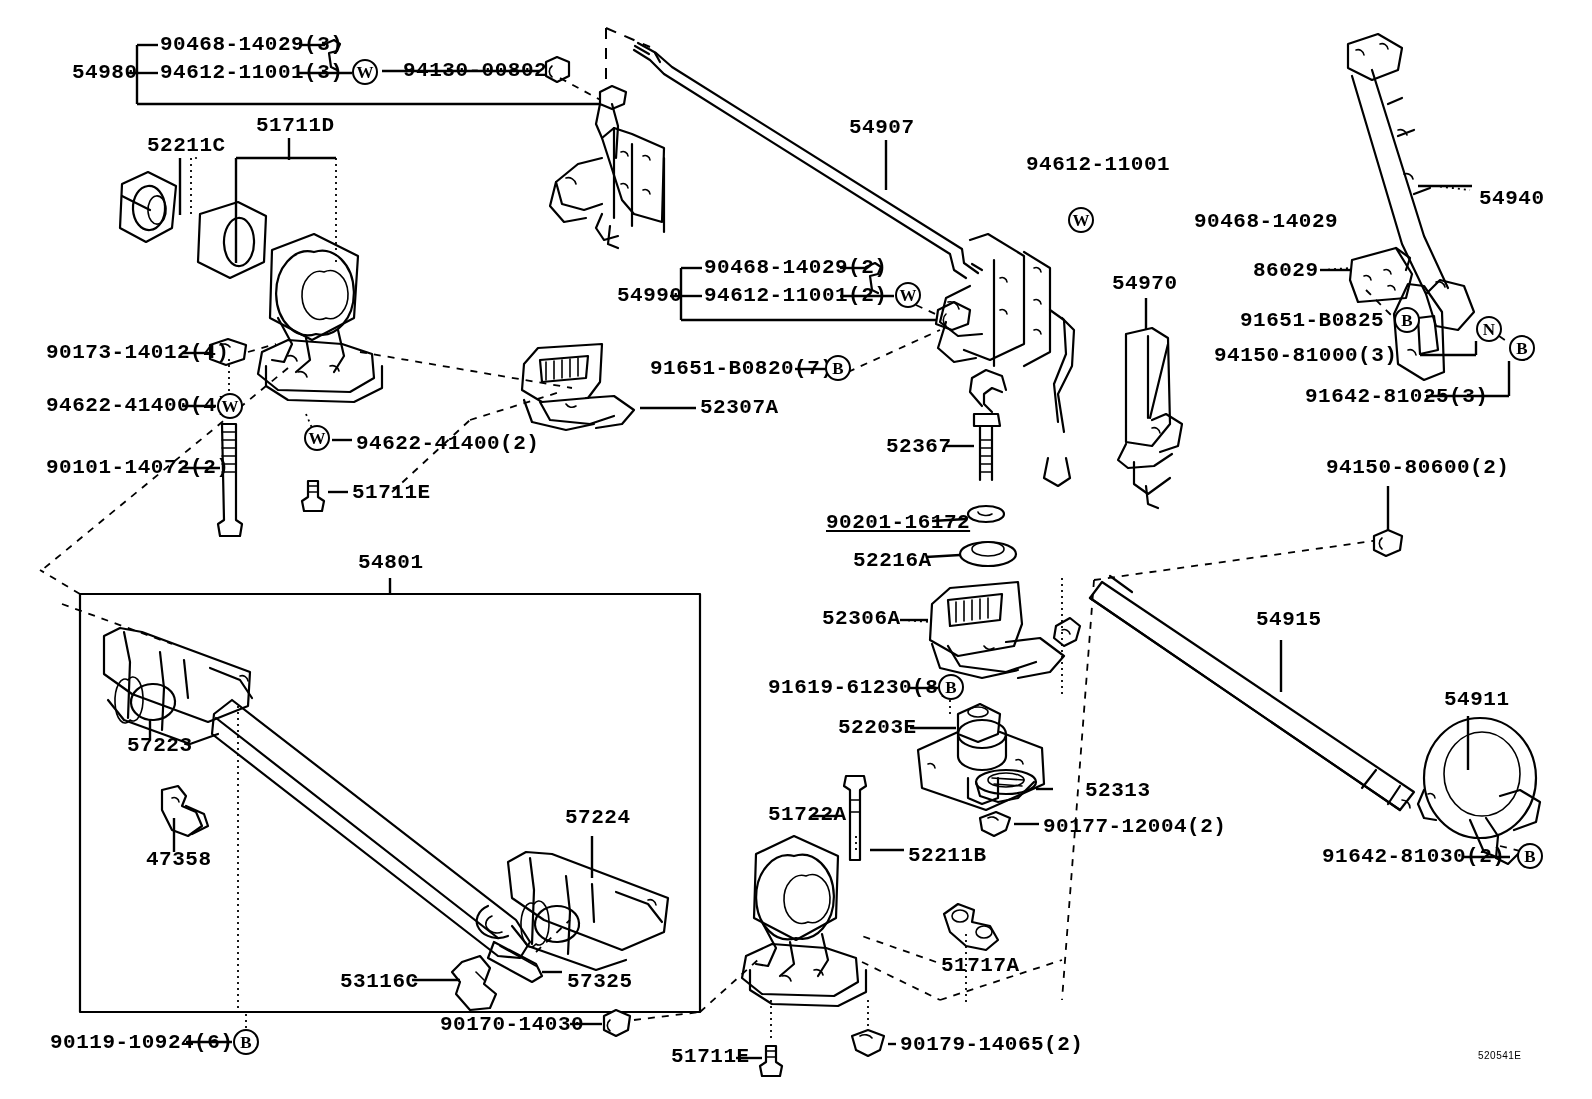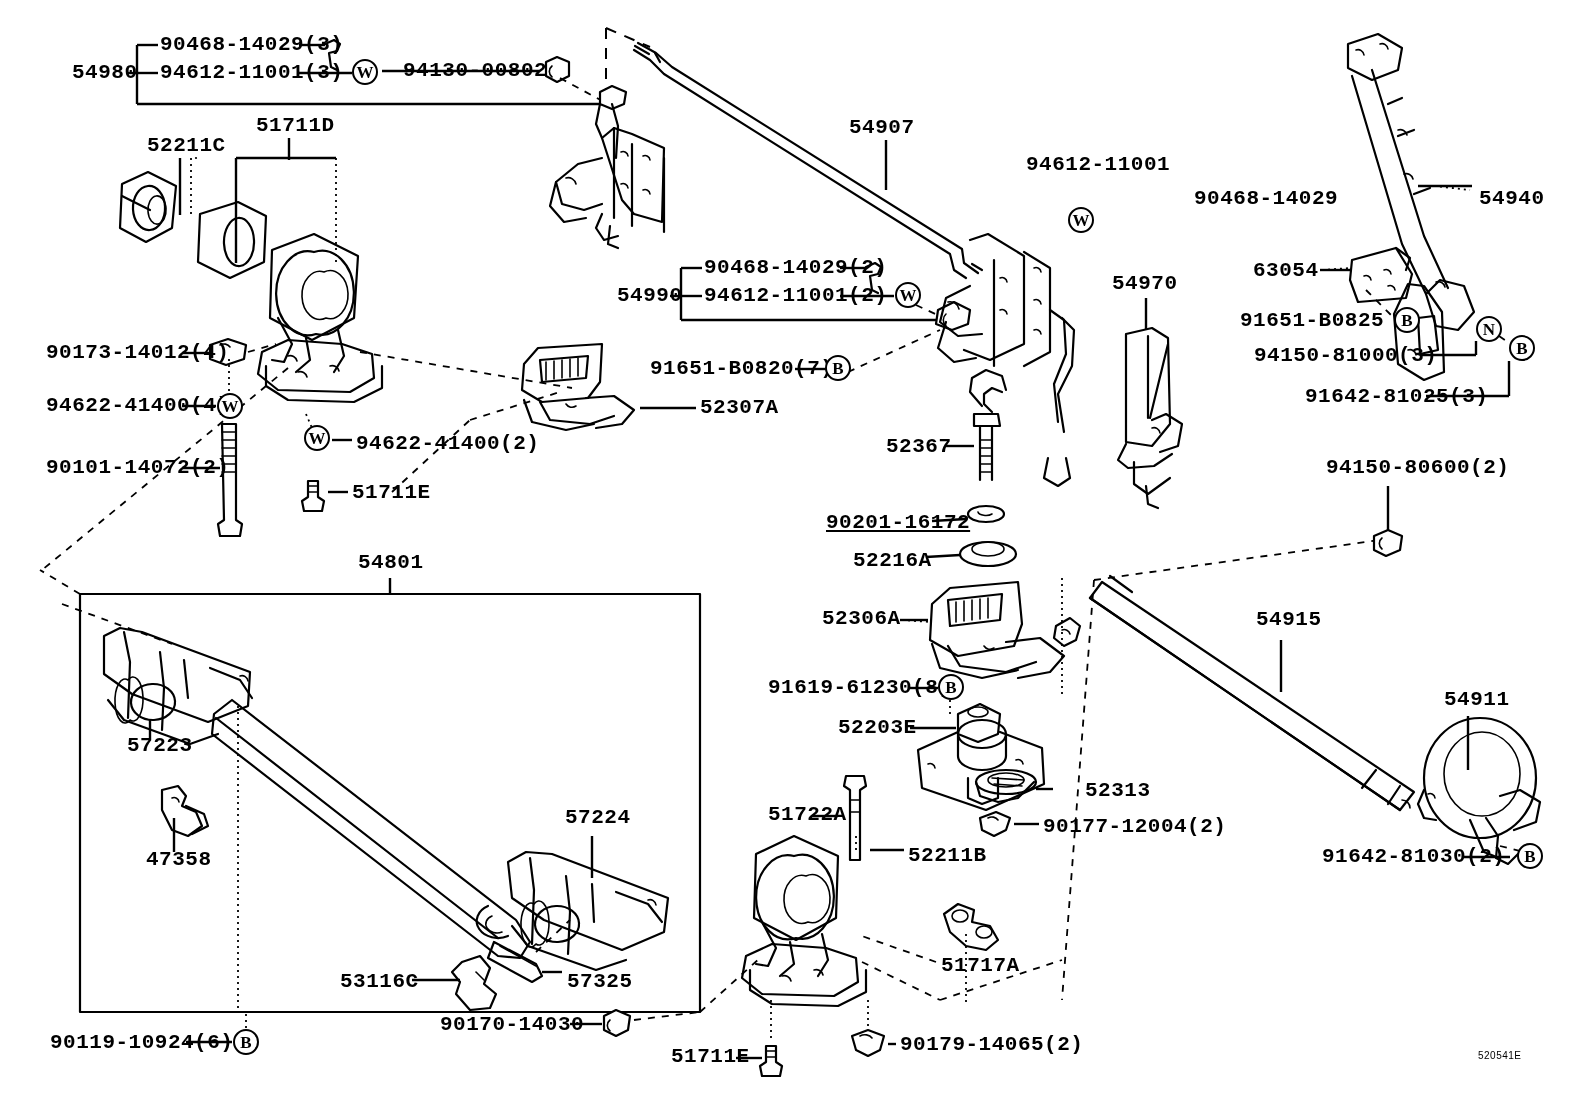--- a/index.html
+++ b/index.html
@@ -458,25 +458,25 @@
 
   </svg>
 
   <div id="labels-layer">
       <div class="lbl" style="left: 160px; top: 34px;">90468-14029(3)</div>
       <div class="lbl" style="left: 72px; top: 62px;">54980</div>
       <div class="lbl" style="left: 160px; top: 62px;">94612-11001(3)</div>
       <div class="lbl" style="left: 403px; top: 60px;">94130-00802</div>
       <div class="lbl" style="left: 849px; top: 117px;">54907</div>
       <div class="lbl" style="left: 1026px; top: 154px;">94612-11001</div>
-      <div class="lbl" style="left: 1194px; top: 188px;">90468-14029</div>
+      <div class="lbl" style="left: 1194px; top: 211px;">90468-14029</div>
       <div class="lbl" style="left: 1479px; top: 188px;">54940</div>
-      <div class="lbl" style="left: 1253px; top: 260px;">63054</div>
+      <div class="lbl" style="left: 1253px; top: 260px;">86029</div>
       <div class="lbl" style="left: 1240px; top: 310px;">91651-B0825</div>
-      <div class="lbl" style="left: 1254px; top: 345px;">94150-81000(3)</div>
+      <div class="lbl" style="left: 1214px; top: 345px;">94150-81000(3)</div>
       <div class="lbl" style="left: 1305px; top: 386px;">91642-81025(3)</div>
       <div class="lbl" style="left: 147px; top: 135px; text-align: right;">52211C</div>
       <div class="lbl" style="left: 256px; top: 115px;">51711D</div>
       <div class="lbl" style="left: 704px; top: 257px;">90468-14029(2)</div>
       <div class="lbl" style="left: 617px; top: 285px;">54990</div>
       <div class="lbl" style="left: 704px; top: 285px;">94612-11001(2)</div>
       <div class="lbl" style="left: 1112px; top: 273px;">54970</div>
       <div class="lbl" style="left: 650px; top: 358px;">91651-B0820(7)</div>
       <div class="lbl" style="left: 700px; top: 397px;">52307A</div>
       <div class="lbl" style="left: 46px; top: 342px;">90173-14012(4)</div>

